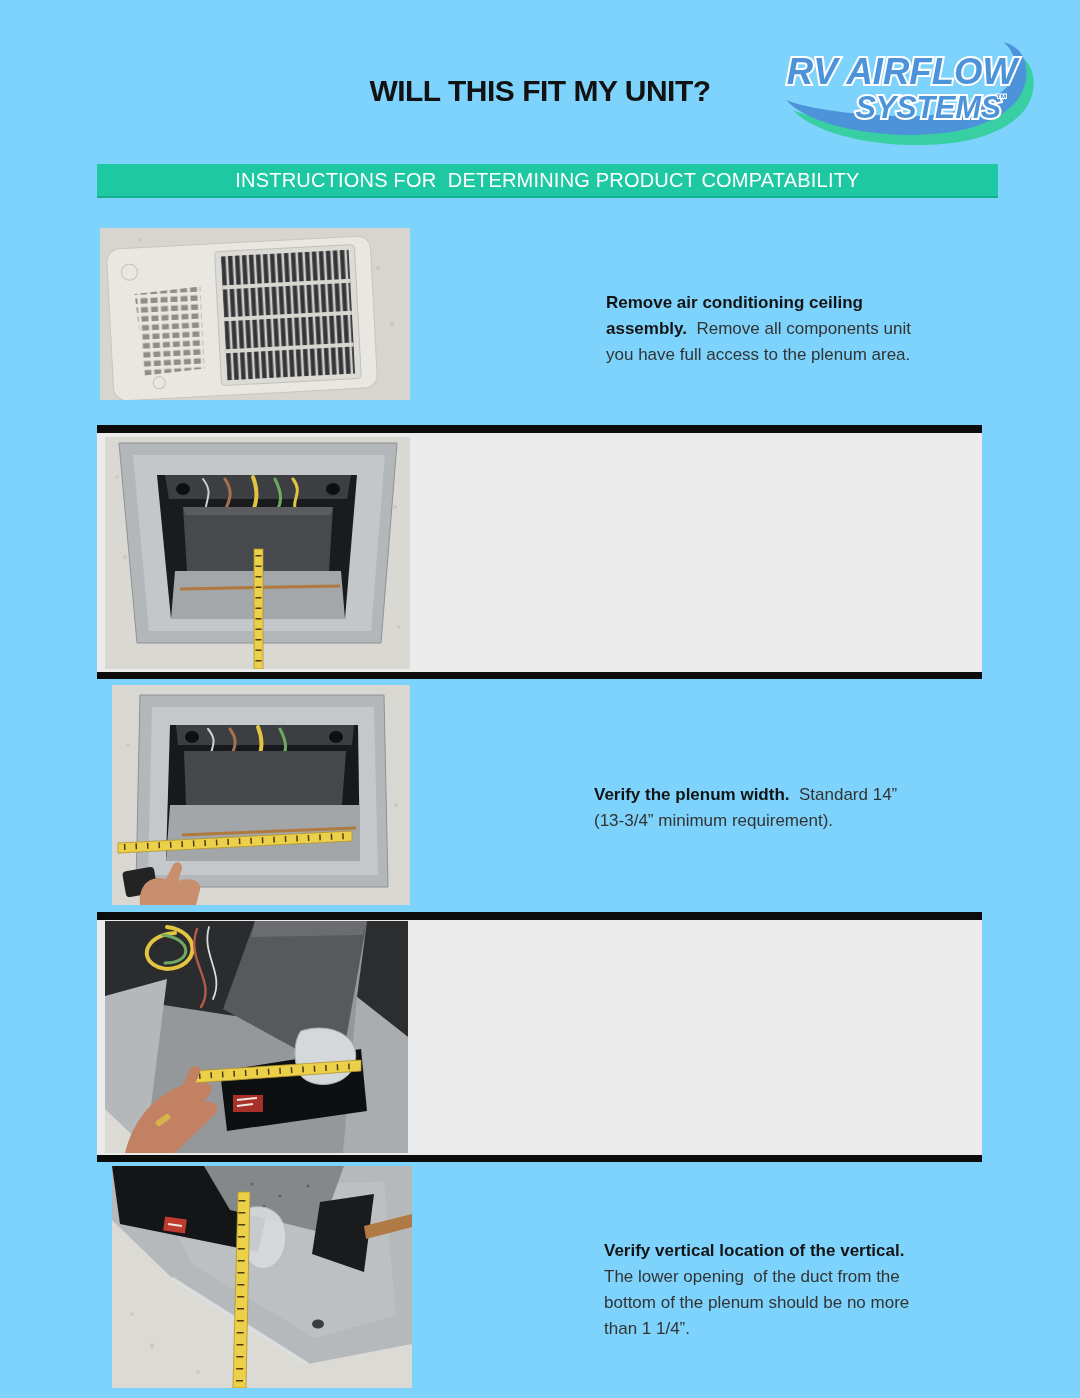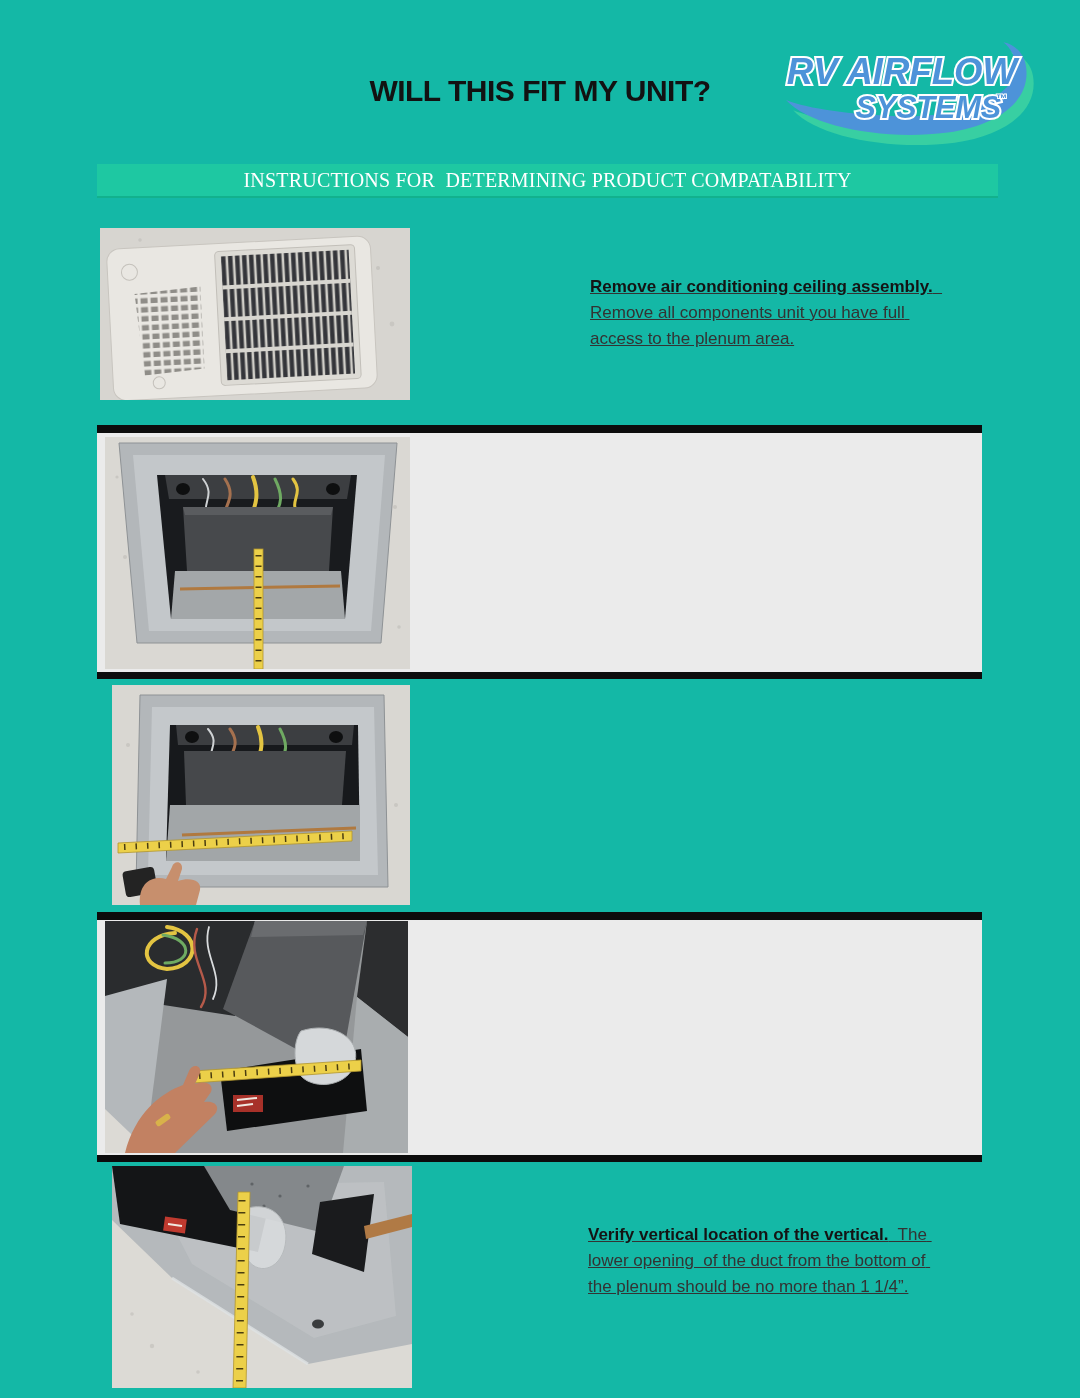--- a/index.html
+++ b/index.html
@@ -1,49 +1,49 @@
 <!DOCTYPE html>
 <html><head>
 <meta charset="utf-8">
 <style>
   html,body{margin:0;padding:0;background:#ffffff;}
   .page{
-    position:relative;width:1080px;height:1398px;background:#14b8a6;
+    position:relative;width:1080px;height:1398px;background:#7dd3fc;
     font-family:"Liberation Sans",sans-serif;overflow:hidden;
   }
   
   .doc-title{
     position:absolute;top:74px;left:0;width:1080px;text-align:center;
     font-size:30px;font-weight:700;color:#121212;letter-spacing:-0.5px;
   }
   .brand-logo{position:absolute;top:38px;left:780px;width:256px;height:112px;}
   
   .banner{
     position:absolute;left:97px;top:164px;width:901px;height:34px;
     display:flex;align-items:center;justify-content:center;
-    border-bottom:2px solid #12b18d;box-sizing:border-box;font-family:Liberation Serif, serif;
+    border-bottom:2px solid #12b18d;box-sizing:border-box;
   }
   .banner span{color:#ffffff;font-size:20px;white-space:pre;letter-spacing:0.2px;}
   
   .band{
     position:absolute;left:97px;width:885px;background:#ebebeb;
     border-top:8px solid #0c0c0c;border-bottom:7px solid #0c0c0c;box-sizing:border-box;
   }
   #band-2{top:425px;height:254px;}
   #band-4{top:912px;height:250px;}
   
   .photo{position:absolute;display:block;}
   #photo-1{left:100px;top:228px;width:310px;height:172px;}
   #photo-2{left:105px;top:437px;width:305px;height:232px;}
   #photo-3{left:112px;top:685px;width:298px;height:220px;}
   #photo-4{left:105px;top:921px;width:303px;height:232px;}
   #photo-5{left:112px;top:1166px;width:300px;height:222px;}
   
   .step-text{position:absolute;font-size:17px;line-height:26px;color:#333333;}
-  .step-text p{margin:0;white-space:pre-wrap;text-decoration:underline;}
+  .step-text p{margin:16px;white-space:pre-wrap;}
   .step-text .lead{font-weight:700;color:#141414;}
   #text-1{left:590px;top:274px;width:350px;}
   #text-2{left:578px;top:512px;width:362px;}
   #text-3{left:578px;top:766px;width:362px;}
   #text-4{left:580px;top:996px;width:372px;}
   #text-5{left:588px;top:1222px;width:352px;}
 </style>
 </head>
 <body>
 
@@ -215,19 +215,22 @@
       <line x1="130" y1="34" x2="127.5" y2="218" stroke="#4a3d10" stroke-width="7" stroke-dasharray="1.5 10.5"></line>
     </g>
     <ellipse cx="206" cy="158" rx="6" ry="4.5" fill="#3a3c3e"></ellipse>
   </svg>
 
   <div class="step-text" id="text-1">
     <p><span class="lead">Remove air conditioning ceiling assembly.</span><span>  Re­move all components unit you have full access to the plenum area.</span></p>
   </div>
 
 
+  <div class="step-text" id="text-3">
+    <p><span class="lead">Verify the plenum width.</span><span>  Standard 14” (13-3/4” minimum requirement).</span></p>
+  </div>
 
 
   <div class="step-text" id="text-5">
     <p><span class="lead">Verify vertical location of the vertical.</span><span>  The lower opening  of the duct from the bottom of the plenum should be no more than 1 1/4”.</span></p>
   </div>
 
 </div>
 
 </body></html>

